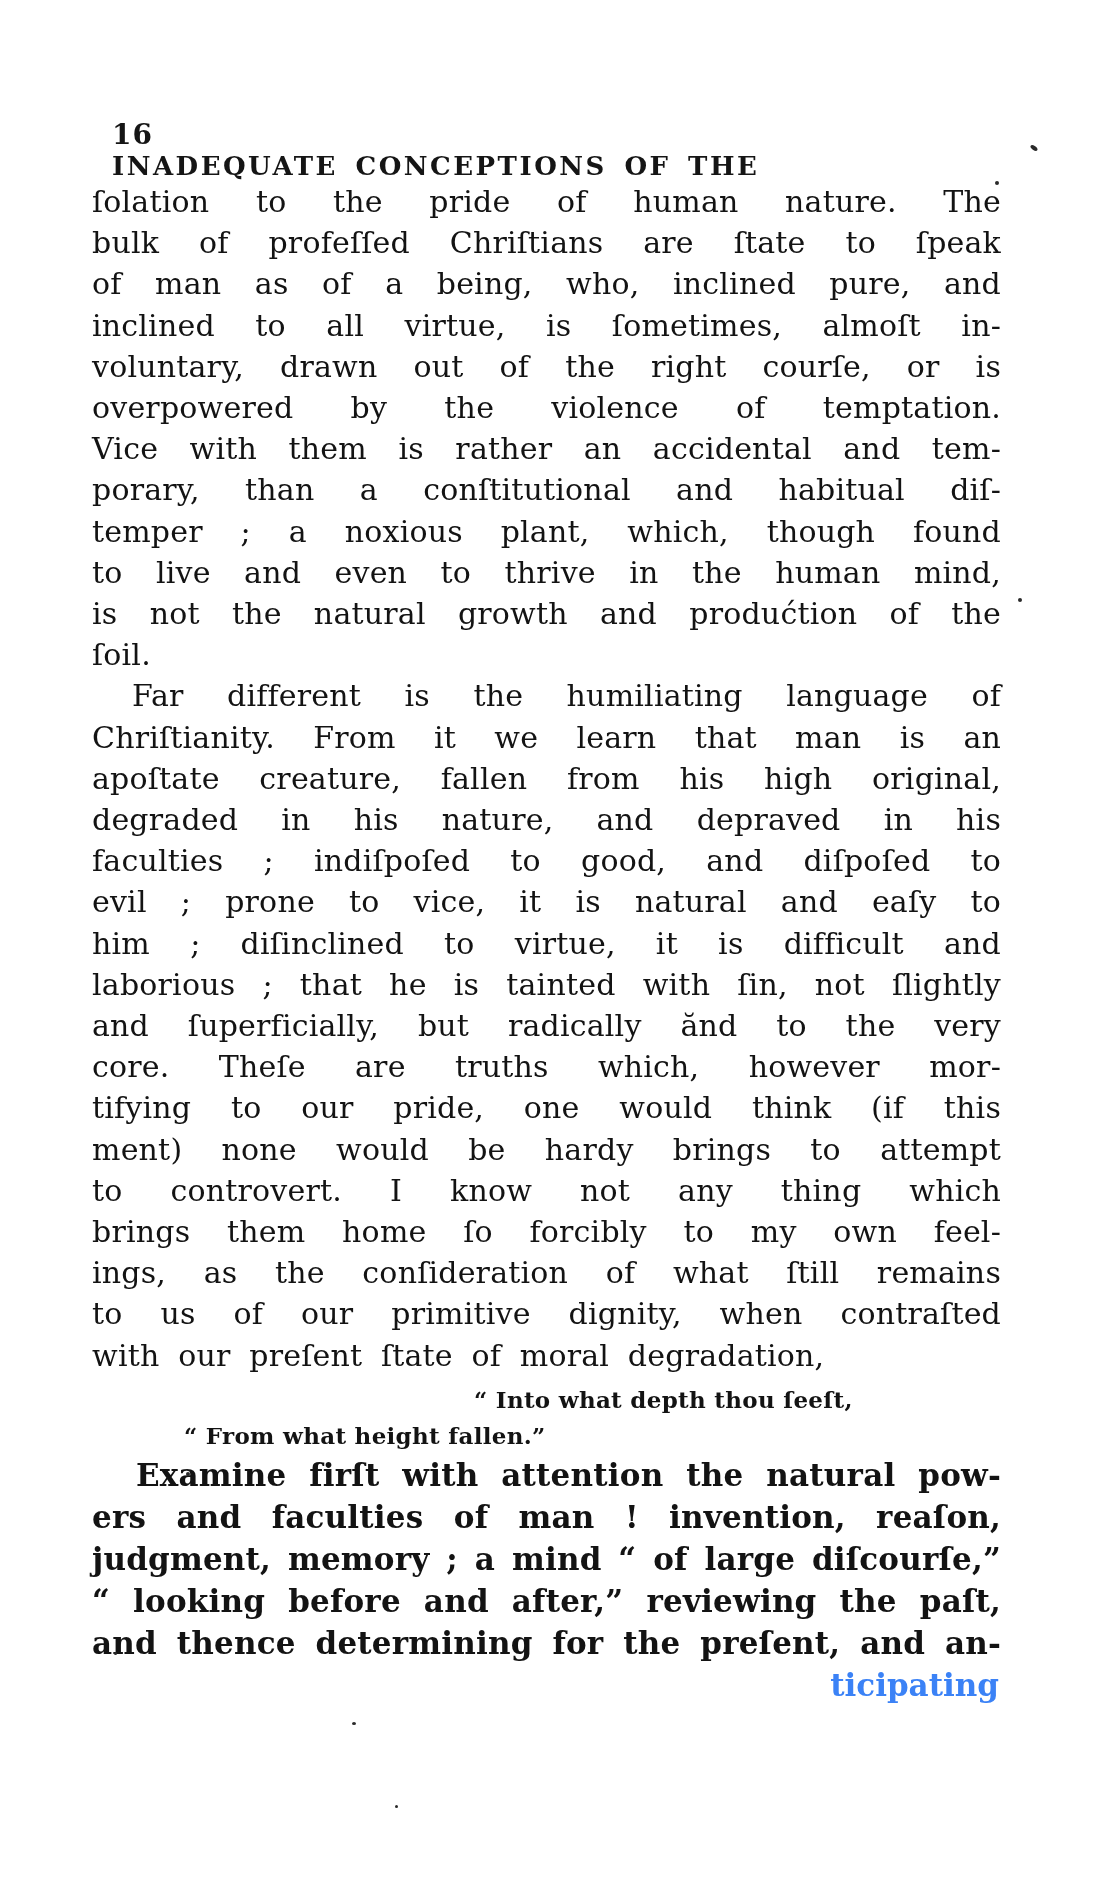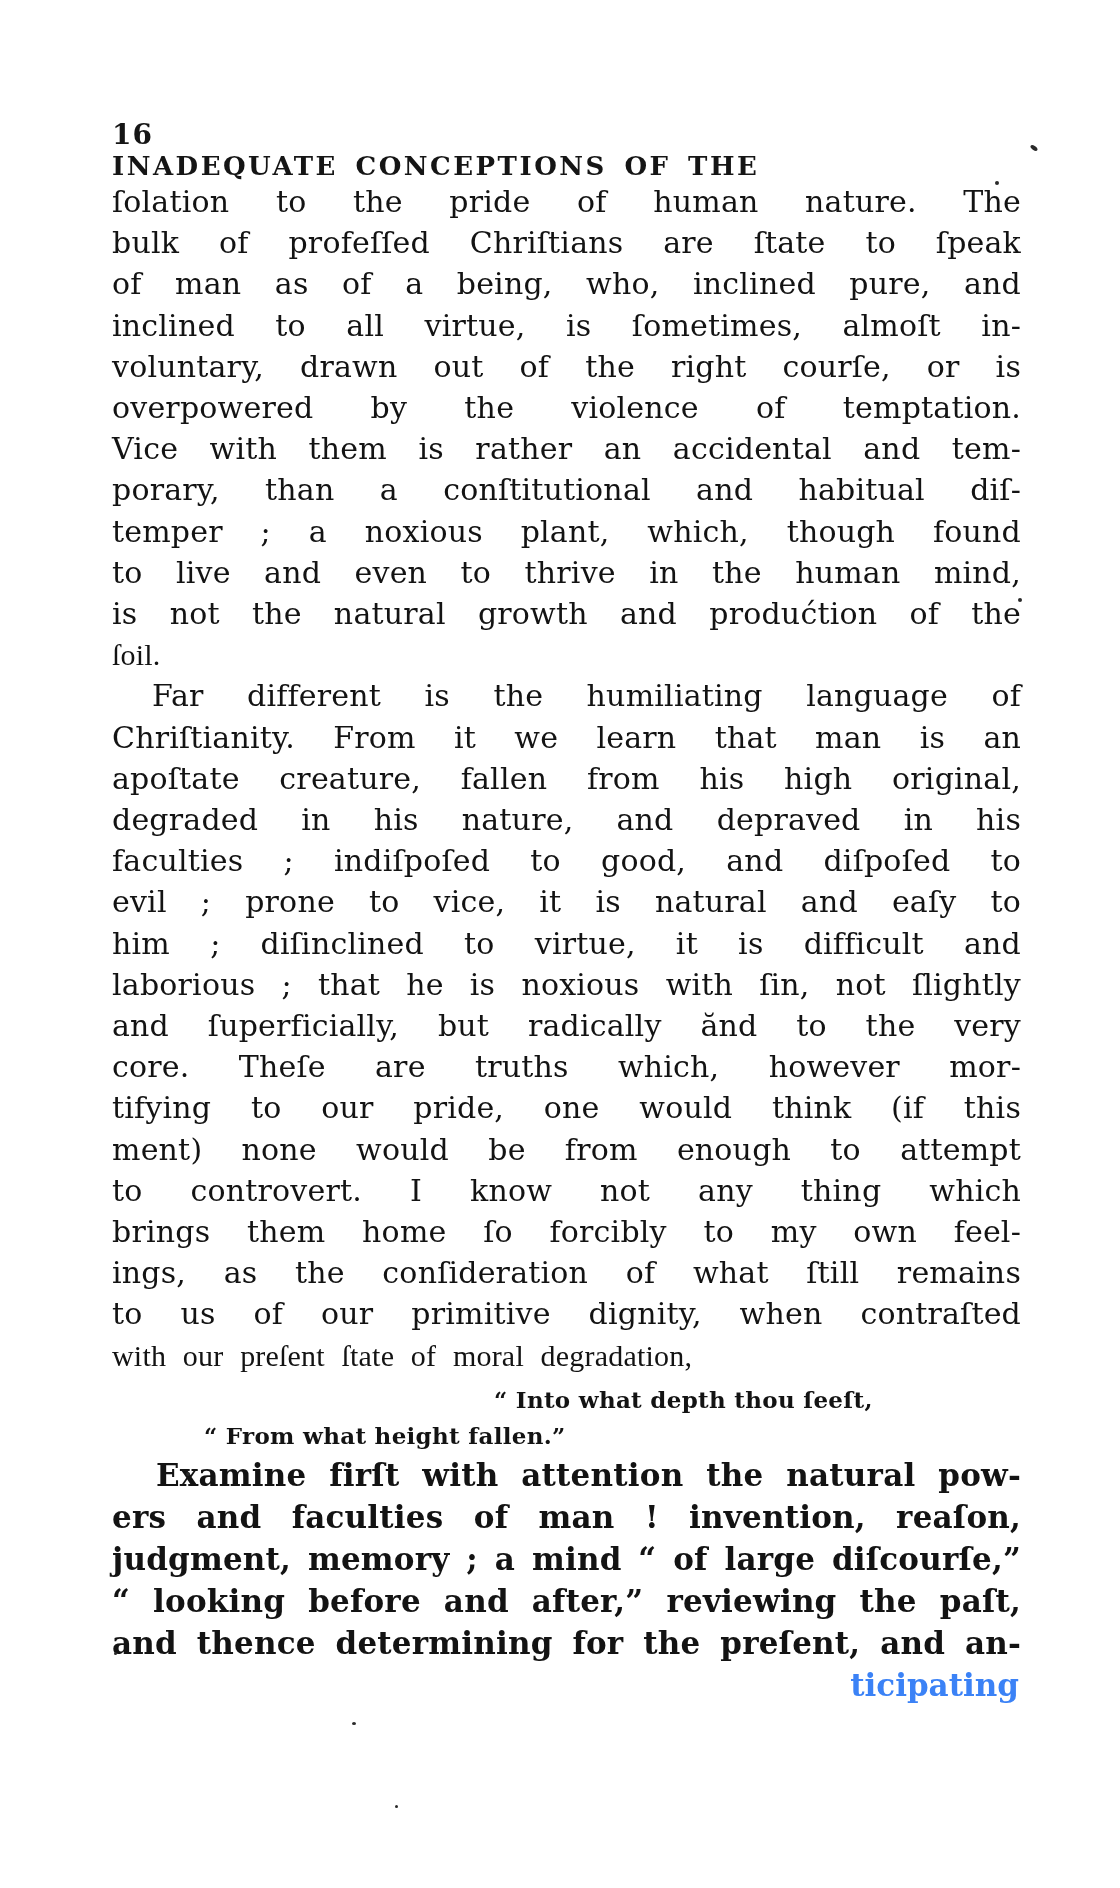--- a/index.html
+++ b/index.html
@@ -29,38 +29,37 @@
     margin-right: 62px;
     font-size: 28px;
   }
   .running-title {
     letter-spacing: 2.5px;
     word-spacing: 6px;
     font-size: 26px;
   }
   .textblock {
     position: absolute;
-    left: 112px;
+    left: 92px;
     top: 181px;
     width: 909px;
   }
   .para { margin: 0; }
   .line {
     font-size: 30px;
     line-height: 41.2px;
     letter-spacing: 0.2px;
     text-align: justify;
     text-align-last: justify;
     white-space: nowrap;
     color: #131313;
   }
   .line.nj {
     text-align: right;
     text-align-last: left;
-    font-family: Liberation Serif, serif;
   }
   .line.wide { word-spacing: 9px; }
   .line.indent { text-indent: 40px; }
   .quote-block { margin-top: 6px; }
   .quote-line {
     font-size: 23px;
     line-height: 36px;
     font-weight: 700;
     letter-spacing: 0.3px;
     color: #131313;
@@ -125,25 +124,25 @@
     </div>
 
     <div class="para">
       <div class="line indent">Far different is the humiliating language of</div>
       <div class="line">Chriſtianity. From it we learn that man is an</div>
       <div class="line">apoſtate creature, fallen from his high original,</div>
       <div class="line">degraded in his nature, and depraved in his</div>
       <div class="line">faculties ; indiſpoſed to good, and diſpoſed to</div>
       <div class="line">evil ; prone to vice, it is natural and eaſy to</div>
       <div class="line">him ; diſinclined to virtue, it is difficult and</div>
-      <div class="line">laborious ; that he is noxious with ſin, not ſlightly</div>
+      <div class="line">laborious ; that he is tainted with ſin, not ſlightly</div>
       <div class="line">and ſuperficially, but radically ănd to the very</div>
       <div class="line">core. Theſe are truths which, however mor-</div>
       <div class="line">tifying to our pride, one would think (if this</div>
-      <div class="line">ment) none would be from enough to attempt</div>
+      <div class="line">ment) none would be hardy brings to attempt</div>
       <div class="line">to controvert. I know not any thing which</div>
       <div class="line">brings them home ſo forcibly to my own feel-</div>
       <div class="line">ings, as the conſideration of what ſtill remains</div>
       <div class="line">to us of our primitive dignity, when contraſted</div>
       <div class="line nj wide">with our preſent ſtate of moral degradation,</div>
     </div>
 
     <div class="quote-block">
       <div class="quote-line q1">“ Into what depth thou ſeeſt,</div>
       <div class="quote-line q2">“ From what height fallen.”</div>

